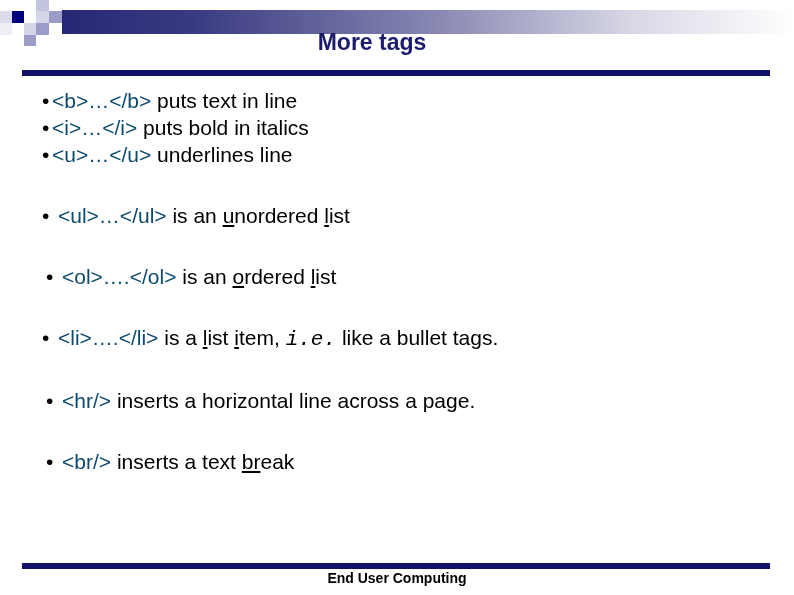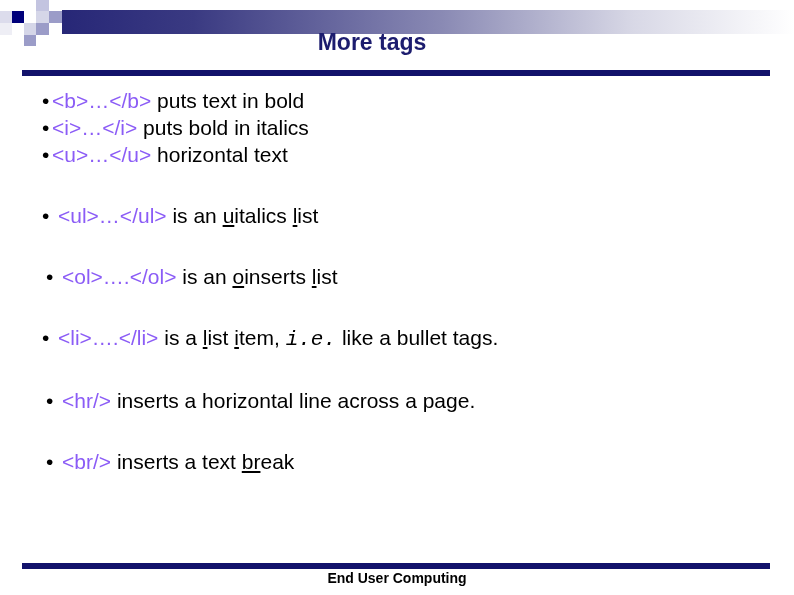--- a/index.html
+++ b/index.html
@@ -88,21 +88,21 @@
   .bullet-row.tight .dot { left: 42px; }
   .bullet-row.tight { padding-left: 52px; }
 
   .bullet-row.spaced { margin-top: 35px; }
   .bullet-row.spaced .dot { left: 42px; }
 
   .bullet-row.indent { padding-left: 62px; }
   .bullet-row.indent .dot { left: 46px; }
 
   .tag {
-    color: #8b5cf6;
+    color: #0c4a6e;
     margin-top: 43px;
   }
   .u { text-decoration: underline; }
   .it { font-style: italic; font-family: Liberation Mono, monospace; }
 
   
   #footer-text {
     position: absolute;
     left: 0;
     top: 570px;
@@ -137,25 +137,25 @@
     </div>
 </div>
 
 <div id="title-block">
   <span id="page-title">More tags</span>
 </div>
 
 <div class="rule" id="rule-top"></div>
 
 <div id="content">
-    <div class="bullet-row tight"><span class="dot">•</span><span class="tag">&lt;b&gt;…&lt;/b&gt;</span><span> puts text in bold</span></div>
+    <div class="bullet-row tight"><span class="dot">•</span><span class="tag">&lt;b&gt;…&lt;/b&gt;</span><span> puts text in line</span></div>
     <div class="bullet-row tight"><span class="dot">•</span><span class="tag">&lt;i&gt;…&lt;/i&gt;</span><span>  puts bold in italics</span></div>
-    <div class="bullet-row tight"><span class="dot">•</span><span class="tag">&lt;u&gt;…&lt;/u&gt;</span><span> horizontal text</span></div>
-    <div class="bullet-row spaced"><span class="dot">•</span><span class="tag">&lt;ul&gt;…&lt;/ul&gt;</span><span> is an </span><span class="u">u</span><span>italics </span><span class="u">l</span><span>ist</span></div>
-    <div class="bullet-row spaced indent"><span class="dot">•</span><span class="tag">&lt;ol&gt;….&lt;/ol&gt;</span><span> is an </span><span class="u">o</span><span>inserts </span><span class="u">l</span><span>ist</span></div>
+    <div class="bullet-row tight"><span class="dot">•</span><span class="tag">&lt;u&gt;…&lt;/u&gt;</span><span> underlines line</span></div>
+    <div class="bullet-row spaced"><span class="dot">•</span><span class="tag">&lt;ul&gt;…&lt;/ul&gt;</span><span> is an </span><span class="u">u</span><span>nordered </span><span class="u">l</span><span>ist</span></div>
+    <div class="bullet-row spaced indent"><span class="dot">•</span><span class="tag">&lt;ol&gt;….&lt;/ol&gt;</span><span> is an </span><span class="u">o</span><span>rdered </span><span class="u">l</span><span>ist</span></div>
     <div class="bullet-row spaced"><span class="dot">•</span><span class="tag">&lt;li&gt;….&lt;/li&gt;</span><span> is a </span><span class="u">l</span><span>ist </span><span class="u">i</span><span>tem, </span><span class="it">i.e.</span><span> like a bullet tags.</span></div>
     <div class="bullet-row spaced indent"><span class="dot">•</span><span class="tag">&lt;hr/&gt;</span><span> inserts a horizontal line across a page.</span></div>
     <div class="bullet-row spaced indent"><span class="dot">•</span><span class="tag">&lt;br/&gt;</span><span> inserts a text </span><span class="u">br</span><span>eak</span></div>
   </div>
 
 <div class="rule" id="rule-bottom"></div>
 
 <div id="footer-text">End User Computing</div>
 
 </body></html>

